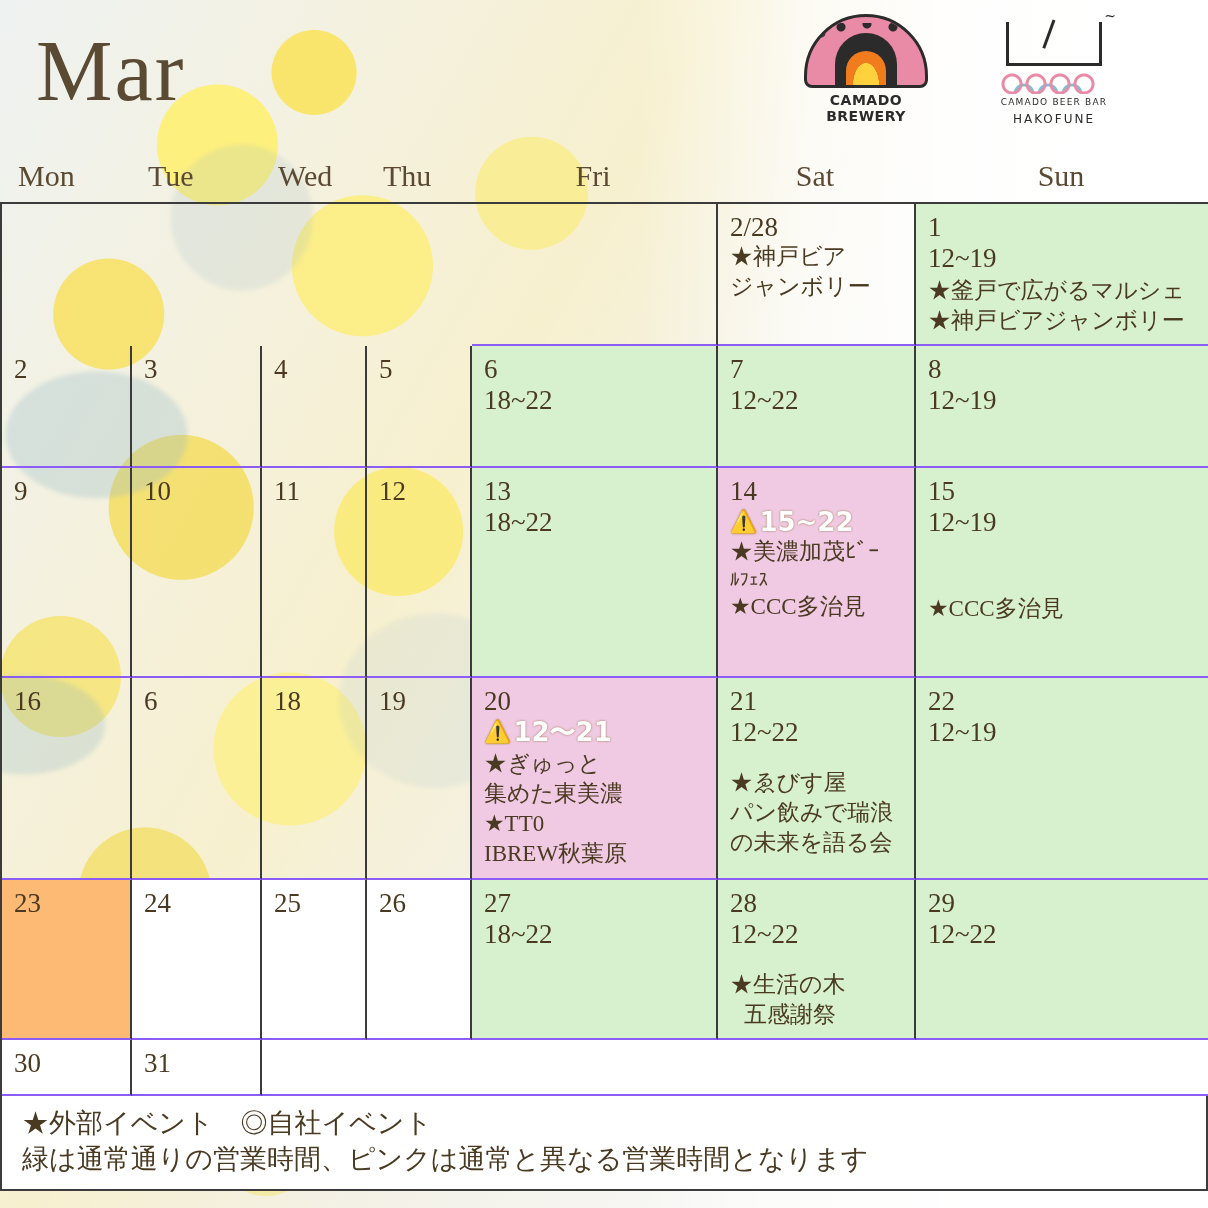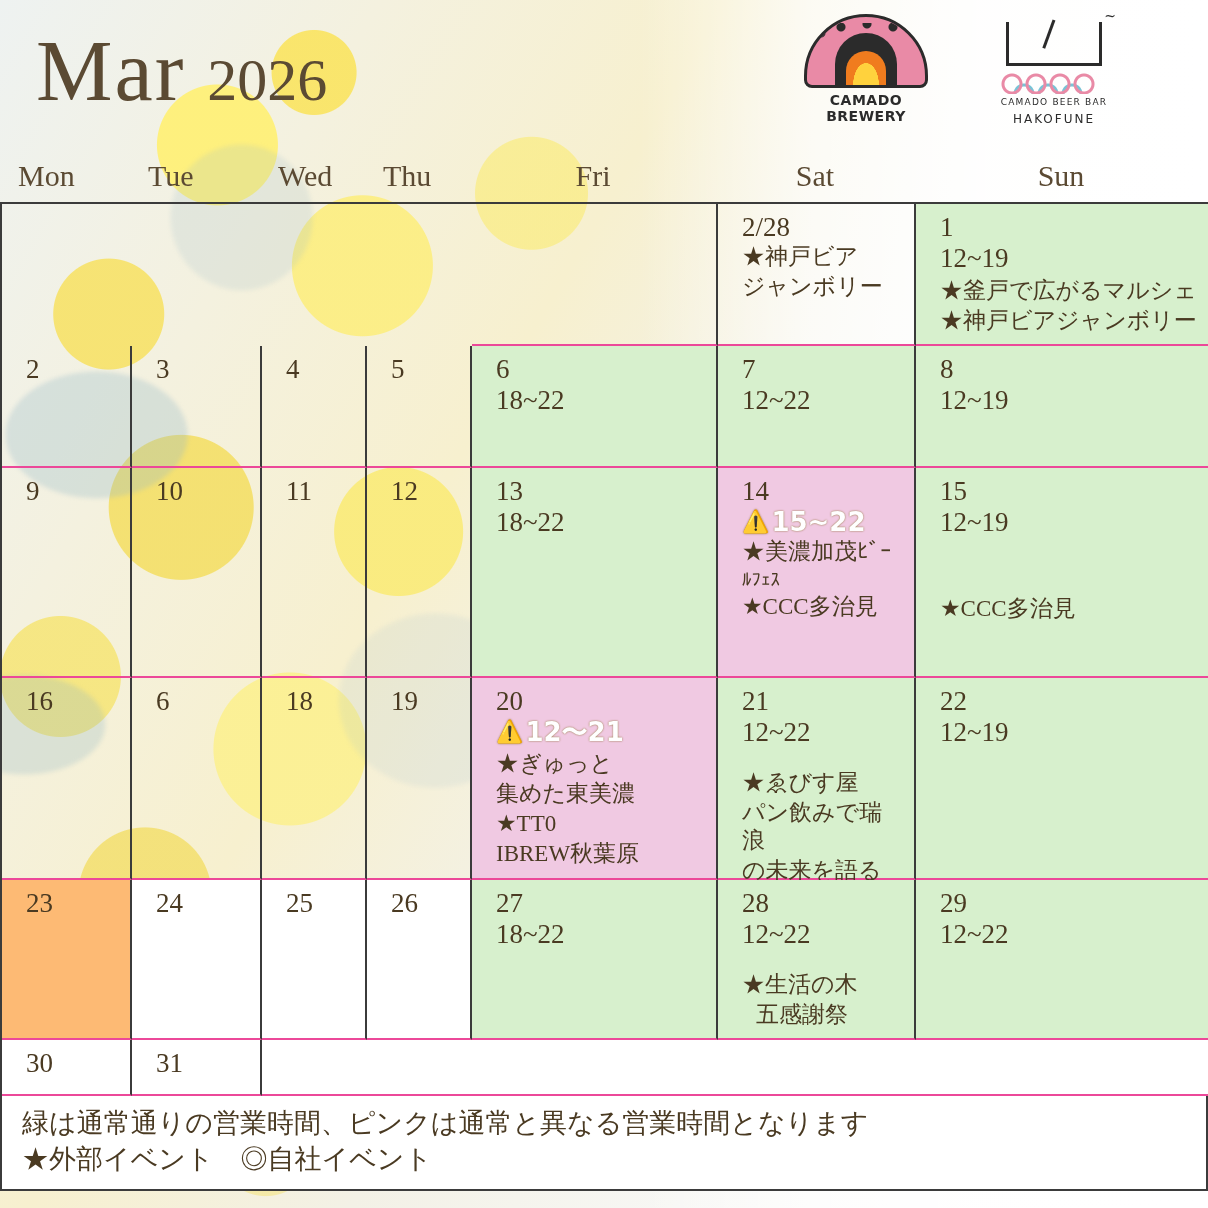--- a/index.html
+++ b/index.html
@@ -231,23 +231,23 @@
     display: grid;
     grid-template-columns: 130px 130px 105px 105px 246px 198px 294px;
     grid-auto-rows: minmax(0, auto);
     border-top: 2px solid #3b3b3b;
     border-left: 2px solid #3b3b3b;
     width: 1208px;
     box-sizing: border-box;
   }
   .cell {
     border-right: 2px solid #3b3b3b;
-    border-bottom: 2px solid #ec4899;
+    border-bottom: 2px solid #8b5cf6;
     box-sizing: border-box;
-    padding: 8px 10px 6px 24px;
+    padding: 8px 10px 6px 12px;
     min-height: 0;
     position: relative;
   }
   .cell.blank { border-right-color: transparent; border-bottom-color: transparent; }
   .cell.r1 { height: 142px; }
   .cell.r2 { height: 122px; }
   .cell.r3 { height: 210px; }
   .cell.r4 { height: 202px; }
   .cell.r5 { height: 160px; }
 
@@ -329,21 +329,20 @@
 <body>
 
 <div class="page">
   <div class="bg"></div>
   <div class="bg2"></div>
   <div class="bg-white-right"></div>
 
   <div class="header">
     <div class="title-wrap">
       <div class="title-month">Mar</div>
-      <div class="title-year">2026</div>
     </div>
 
     <div class="logos">
       <div class="logo-camado">
         <div class="logo-dome">
           <div class="bumps"></div>
           <div class="arch"></div>
           <div class="flame"></div>
         </div>
         <div class="logo-camado-text">
@@ -518,16 +517,16 @@
     <div class="cell">
       <div class="daynum">30</div>
     </div>
     <div class="cell">
       <div class="daynum">31</div>
     </div>
     <div class="cell wide"></div>
   </div>
 
   <div class="footer">
+    <div class="footer-line">★外部イベント　◎自社イベント</div>
     <div class="footer-line">緑は通常通りの営業時間、ピンクは通常と異なる営業時間となります</div>
-    <div class="footer-line">★外部イベント　◎自社イベント</div>
   </div>
 </div>
 
 </body></html>

